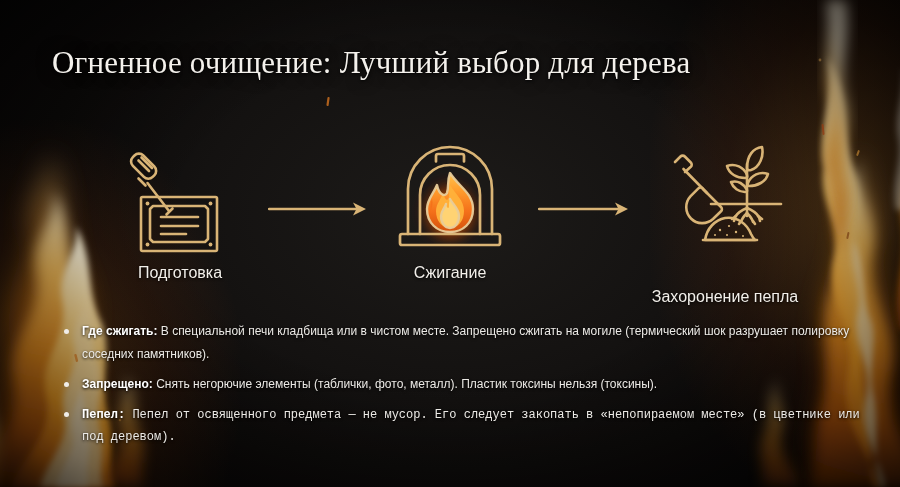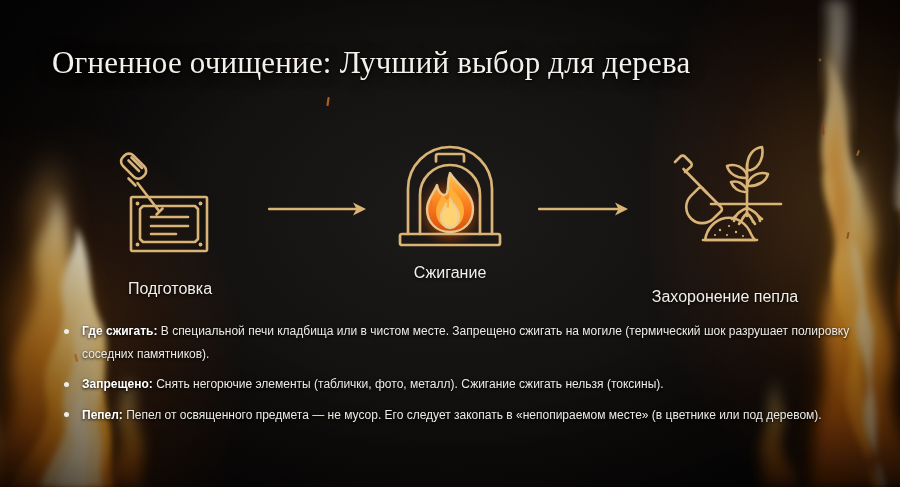--- a/index.html
+++ b/index.html
@@ -58,21 +58,21 @@
   }
 
   
   .steps{
     position:absolute; left:0; top:136px; width:900px; height:170px;
   }
   .step{
     position:absolute; top:0; width:200px; height:170px;
     display:flex; flex-direction:column; align-items:center;
   }
-  .step-1{ left:70px;gap:16px; }
+  .step-1{ left:80px; }
   .step-2{ left:350px; }
   .step-3{ left:625px;justify-content:space-between; }
 
   .step-icon{ height:124px; display:flex; align-items:center; justify-content:center; }
   .step-icon svg{ display:block; }
 
   .step-label{
     font-size:16px; color:#f2efea; white-space:nowrap;
     text-shadow:0 1px 3px rgba(0,0,0,0.9);
     margin-top:4px;
@@ -88,21 +88,21 @@
     position:absolute; left:60px; top:320px; width:800px;
   }
   .bullet{
     position:relative;
     padding-left:22px;
     margin-bottom:8px;
     font-size:12px; line-height:22.5px;
     color:#eceae6;
     text-shadow:0 1px 3px rgba(0,0,0,0.95);
   }
-  .bullet:last-child{ margin-bottom:0; }
+  .bullet:last-child{ margin-bottom:0;font-family:Liberation Mono, monospace; }
   .bullet .dot{
     position:absolute; left:4px; top:8.5px;
     width:5px; height:5px; border-radius:50%;
     background:#f0ede8;
   }
   .bullet .lead{
     font-weight:bold; color:#ffffff;
   }
 </style>
 </head>
@@ -379,21 +379,21 @@
       </div>
     </div>
 
     <div class="bullets">
 
       <div class="bullet">
         <span class="dot"></span><span class="lead">Где сжигать:</span><span class="body"> В специальной печи кладбища или в чистом месте. Запрещено сжигать на могиле (термический шок разрушает полировку соседних памятников).</span>
       </div>
 
       <div class="bullet">
-        <span class="dot"></span><span class="lead">Запрещено:</span><span class="body"> Снять негорючие элементы (таблички, фото, металл). Сжигание сжигать нельзя (токсины).</span>
+        <span class="dot"></span><span class="lead">Запрещено:</span><span class="body"> Снять негорючие элементы (таблички, фото, металл). Пластик токсины нельзя (токсины).</span>
       </div>
 
       <div class="bullet">
         <span class="dot"></span><span class="lead">Пепел:</span><span class="body"> Пепел от освященного предмета — не мусор. Его следует закопать в «непопираемом месте» (в цветнике или под деревом).</span>
       </div>
 
     </div>
 
   </div>
 </div>

